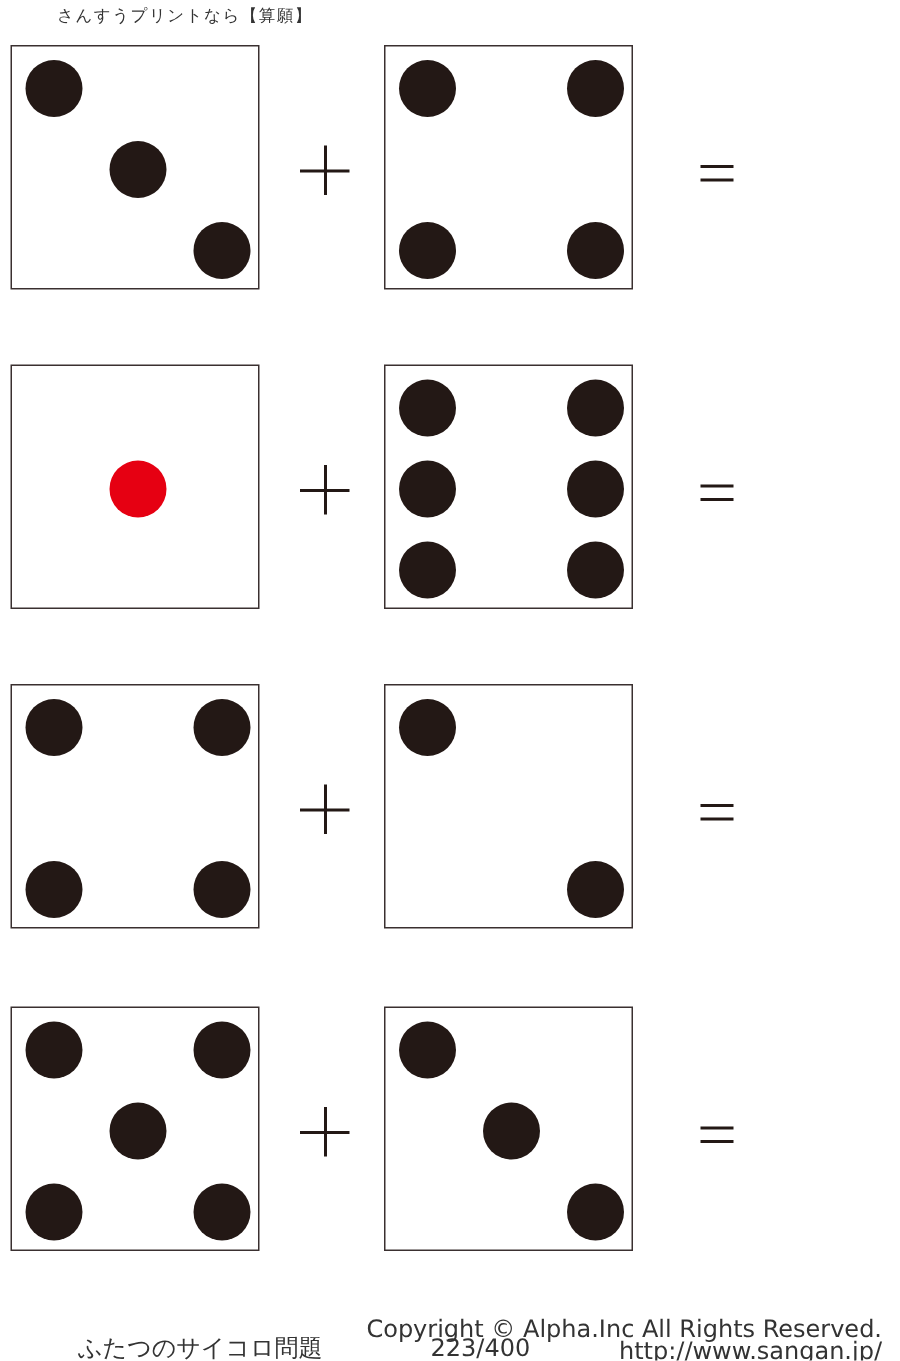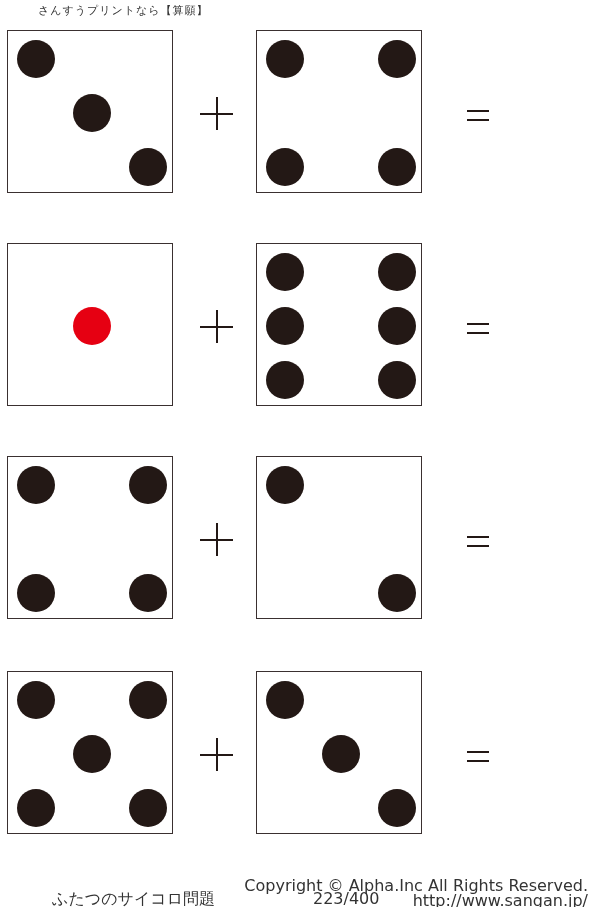--- a/index.html
+++ b/index.html
@@ -70,15 +70,15 @@
     <div class="plus" style="left: 200px; top: 738px;"></div>
     <div class="box" style="left: 256px; top: 671px;">
       <div class="pip" style="left: 9px; top: 9px;"></div>
       <div class="pip" style="left: 65px; top: 63px;"></div>
       <div class="pip" style="left: 121px; top: 117px;"></div>
     </div>
     <div class="eq" style="left: 467px; top: 751px;"></div>
   </div>
 
 <div class="foot" style="left:52px;top:889px;">ふたつのサイコロ問題</div>
-<div class="foot" style="left:287px;top:889px;margin-left:26px;">223/400</div>
+<div class="foot" style="left:287px;top:889px;">223/400</div>
 <div class="foot" style="right:12px;top:876px;text-align:right;">Copyright ©  Alpha.Inc All Rights Reserved.</div>
 <div class="foot" style="right:12px;top:891px;text-align:right;">http://www.sangan.jp/</div>
 
 </body></html>

